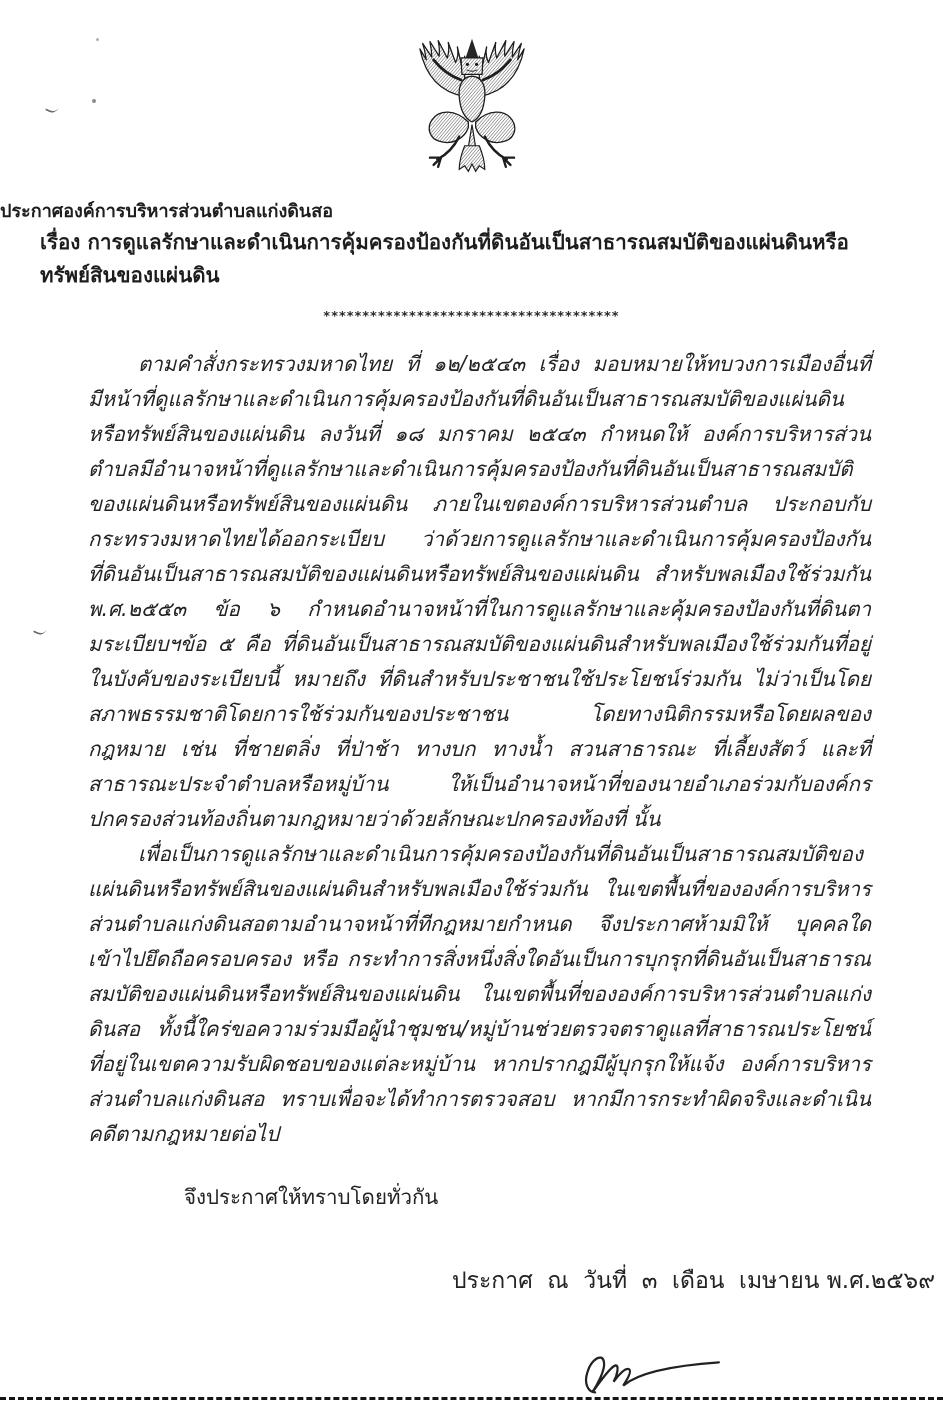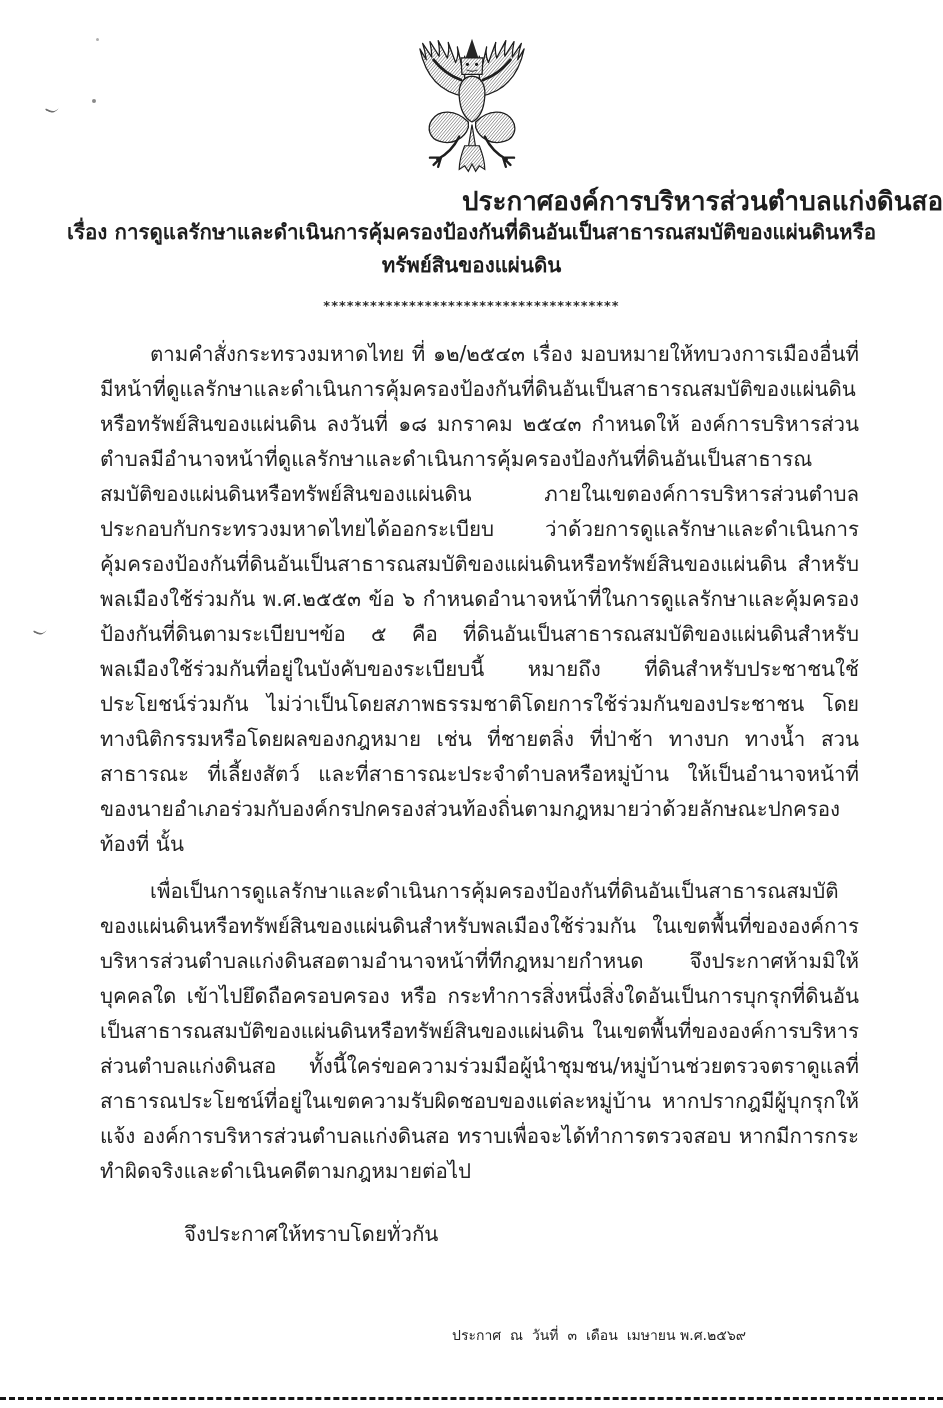--- a/index.html
+++ b/index.html
@@ -13,57 +13,57 @@
     font-family: "DejaVu Sans", "Liberation Sans", sans-serif;
     color: #232323;
   }
   .emblem {
     display: block;
     margin: 36px auto 0 auto;
     width: 128px;
     height: 150px;
   }
   .doc-title {
-    text-align: right;
-    font-size: 26px;
+    margin-top: 10px;
+    text-align: left;
+    font-size: 18px;
     font-weight: bold;
     color: #1d1d1d;
     line-height: 30px;
   }
   .doc-subject {
-    text-align: center;
     font-size: 20.5px;
     font-weight: bold;
     color: #1d1d1d;
     line-height: 33px;
     padding: 0 40px;
   }
   .divider {
     margin-top: 16px;
     text-align: center;
     font-size: 13px;
     font-weight: bold;
     letter-spacing: 1px;
     color: #2a2a2a;
   }
   .body-text {
     margin: 24px 72px 0 88px;
     font-size: 20.5px;
     line-height: 35px;
     text-align: justify;
   }
-  .body-text p { margin: 12px; text-indent: 50px; }
+  .body-text p { margin: 0; text-indent: 50px; font-style: italic; }
   .closing-line {
     margin: 28px 0 16px 184px;
     font-size: 20.5px;
     line-height: 35px;
   }
   .date-line {
-    margin: 66px 0 0 452px;
-    font-size: 14px;
+    margin: 48px 0 0 452px;
+    font-size: 23px;
     line-height: 35px;
     white-space: pre;
   }
   .signature-block {
     margin: 48px 0 0 458px;
     width: 400px;
     text-align: center;
   }
   .sig-mark { display: block; width: 190px; height: 58px; margin: 0 auto -4px auto; }
   .cut-line {

